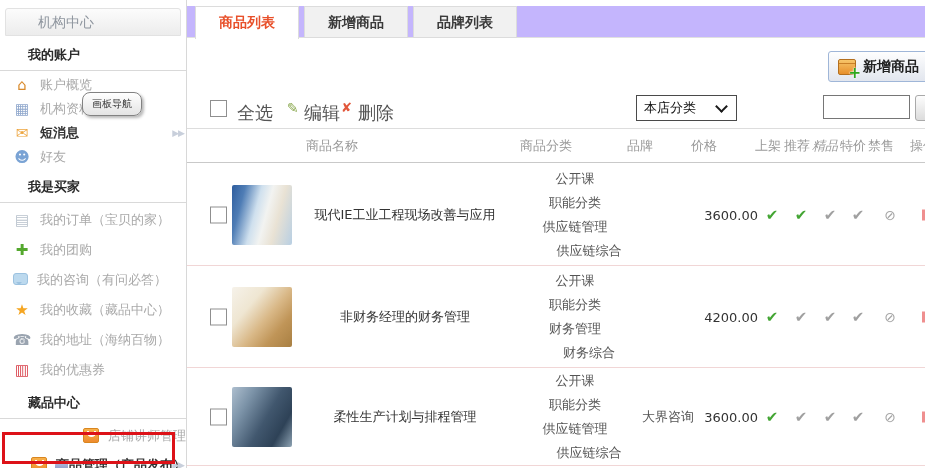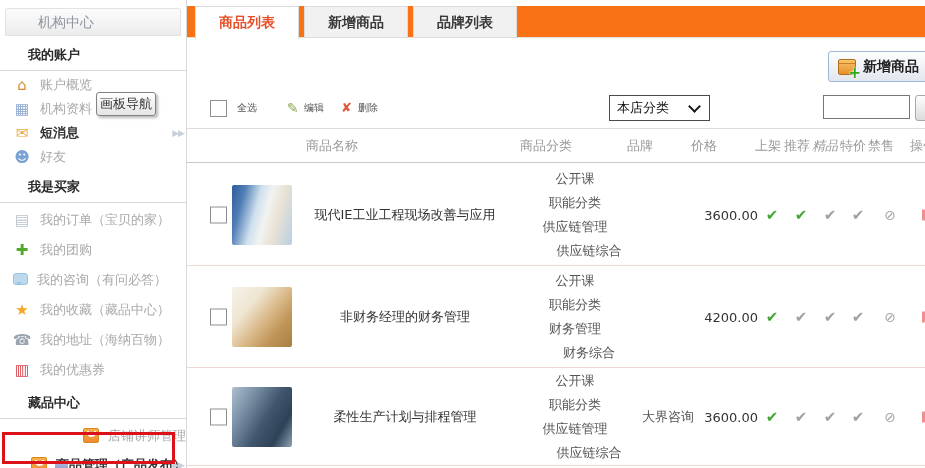--- a/index.html
+++ b/index.html
@@ -16,56 +16,56 @@
   .sb-item{display:flex;align-items:center;gap:9px;padding-left:13px;height:24px;font-size:13px;color:#a9a9a9;cursor:pointer;position:relative;}
   .sb-list.buyer .sb-item{height:30px;}
   .sb-list.seller .sb-item{height:29px;justify-content:flex-end;}
   .sb-item.bold{color:#333;font-weight:bold;}
   .sb-ico{display:inline-flex;width:18px;justify-content:center;font-size:15px;line-height:1;}
   .arrows{position:absolute;right:2px;font-size:9px;letter-spacing:-1px;color:#c8cfdb;font-weight:bold;}
   .bag{position:relative;display:inline-block;width:14px;height:13px;background:linear-gradient(#f7b14a,#ee8b2e);border-radius:2px;border:1px solid #d9861f;}
   .bag::after{content:'';position:absolute;left:3px;top:2px;width:5px;height:4px;border:2px solid #fff;border-top:none;border-radius:0 0 5px 5px;}
   .bubble{display:inline-block;width:13px;height:10px;background:#bcd9ee;border:1px solid #9cc2e0;border-radius:3px;position:relative;margin-top:-2px;}
   .bubble::after{content:'';position:absolute;left:2px;bottom:-4px;border:3px solid transparent;border-top-color:#9cc2e0;}
-  .tooltip{position:absolute;left:96px;top:92px;width:58px;height:22px;line-height:22px;text-align:center;font-size:13px;color:#333;
-    background:linear-gradient(#ffffff,#e4e4e4);border:1px solid #828282;border-radius:3px;box-shadow:2px 2px 3px rgba(0,0,0,.28);z-index:5;}
+  .tooltip{position:absolute;left:82px;top:92px;width:58px;height:22px;line-height:22px;text-align:center;font-size:10px;color:#333;
+    background:linear-gradient(#ffffff,#e4e4e4);border:1px solid #828282;border-radius:8px;box-shadow:2px 2px 3px rgba(0,0,0,.28);z-index:5;}
   .partial-icon{position:absolute;left:55px;top:463px;width:13px;height:9px;background:linear-gradient(#aebadc,#8493c0);border-radius:2px 2px 0 0;}
 
   
   .annotation{position:absolute;border:3px solid #dd1218;z-index:9;pointer-events:none;}
   #anno-sidebar{left:2px;top:432px;width:167px;height:26px;}
 
   
   #main{position:absolute;left:187px;top:0;width:738px;height:468px;overflow:hidden;background:#fff;}
-  #tabbar{position:absolute;left:0;top:6px;width:738px;height:31px;background:#f97316;border-bottom:1px solid #e0e0e0;}
+  #tabbar{position:absolute;left:0;top:6px;width:738px;height:31px;background:#c4b5fd;border-bottom:1px solid #e0e0e0;}
   .tabs{position:absolute;left:8px;top:0;display:flex;gap:5px;}
   .tab{height:30px;line-height:30px;padding:0 23px;font-size:14px;font-weight:bold;color:#3a3a3a;
     background:#f1f1f1;border:1px solid #dcdcdc;cursor:pointer;}
   .tab.active{background:#fff;color:#e8502a;border-bottom:none;height:32px;}
 
   #add-btn{position:absolute;left:641px;top:51px;height:31px;width:110px;display:flex;align-items:center;gap:7px;
     padding:0 0 0 9px;background:linear-gradient(#fefefe,#e2e6ee);border:1px solid #9fb6d8;border-radius:3px;
     font-size:14px;font-weight:bold;color:#222;box-sizing:border-box;cursor:pointer;}
   .pkg{position:relative;display:inline-block;width:16px;height:14px;background:linear-gradient(#f7c56a,#e78f2b);
     border:1px solid #b46f1e;border-radius:2px;flex:0 0 auto;}
   .pkg::before{content:'';position:absolute;left:0;top:3px;width:100%;height:1px;background:#c87f28;}
   .pkg::after{content:'+';position:absolute;right:-6px;bottom:-8px;color:#2da81e;font-weight:900;font-size:15px;text-shadow:0 0 2px #fff,0 0 2px #fff;}
 
   
   .checkbox{position:absolute;width:15px;height:15px;background:#fff;border:1px solid #8f8f8f;cursor:pointer;}
   #cb-all{left:23px;top:100px;}
-  .tb-label{position:absolute;top:101px;font-size:10px;color:#555;cursor:pointer;}
+  .tb-label{position:absolute;top:101px;font-size:18px;color:#555;cursor:pointer;}
   #lbl-selectall{left:50px;}
   #ico-edit{position:absolute;left:100px;top:100px;font-size:14px;color:#8aa84f;cursor:pointer;}
   #lbl-edit{left:117px;}
   #ico-del{position:absolute;left:154px;top:100px;font-size:13px;color:#e2573b;font-weight:bold;cursor:pointer;}
   #lbl-del{left:171px;}
   .selectbox{position:absolute;top:95px;height:26px;box-sizing:border-box;border:1px solid #4a4a4a;background:#fff;
     display:flex;align-items:center;font-size:13px;color:#111;padding-left:7px;cursor:pointer;}
-  #sel-category{left:422px;width:101px;}
+  #sel-category{left:449px;width:101px;}
   #sel-status{left:553px;width:78px;}
   .chev{width:7px;height:7px;border-right:2px solid #1a1a1a;border-bottom:2px solid #1a1a1a;transform:rotate(45deg);
     margin-left:auto;margin-right:10px;margin-top:-4px;flex:0 0 auto;}
   #search-input{position:absolute;left:636px;top:95px;width:87px;height:24px;box-sizing:border-box;border:1px solid #767676;
     font-size:13px;padding:0 4px;outline:none;}
   #partial-btn{position:absolute;left:728px;top:95px;width:20px;height:26px;box-sizing:border-box;border:1px solid #a9a9a9;
     border-radius:3px 0 0 3px;background:linear-gradient(#fdfdfd,#dcdcdc);cursor:pointer;}
 
   
   #thead{position:absolute;left:0;top:128px;width:738px;height:35px;border-top:1px solid #dddddd;border-bottom:1px solid #c9c9c9;box-sizing:border-box;}

